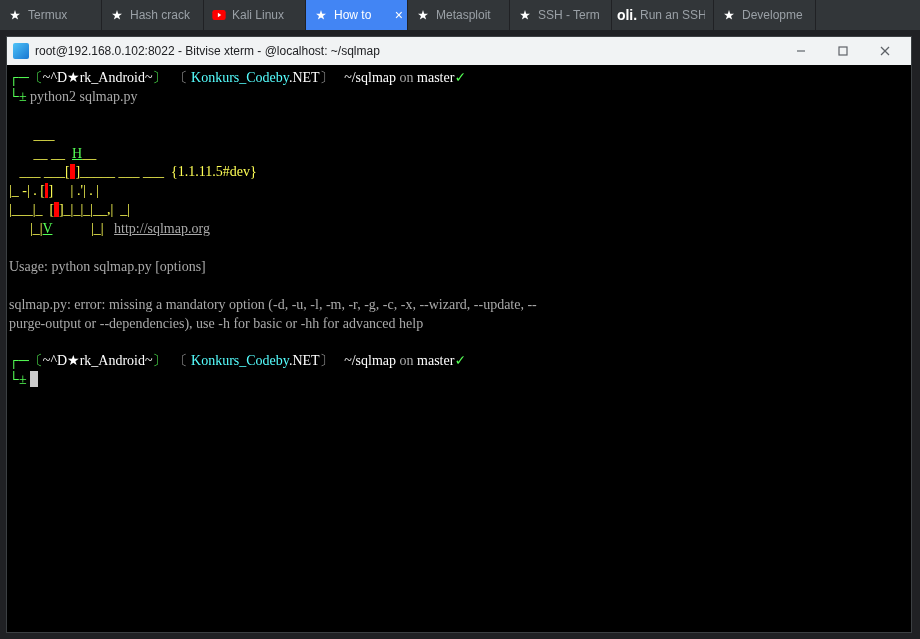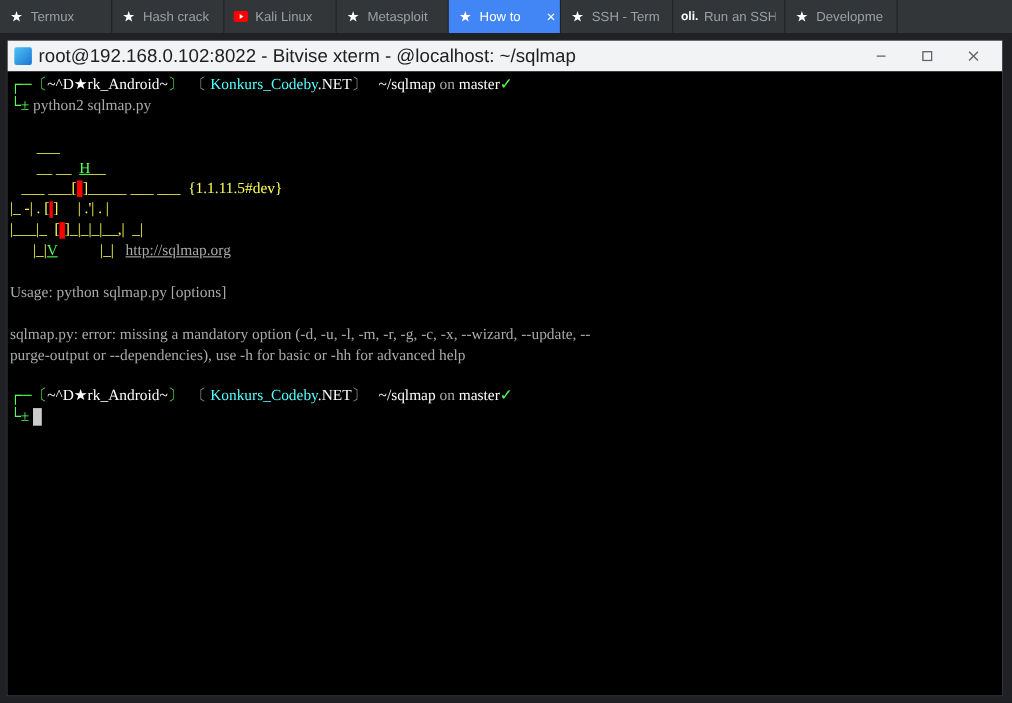--- a/index.html
+++ b/index.html
@@ -76,21 +76,21 @@
       display: flex;
       align-items: center;
       gap: 6px;
     }
     .titlebar-icon {
       width: 16px;
       height: 16px;
       background: linear-gradient(135deg,#4fc3f7,#1976d2);
       border-radius: 2px;
     }
-    .titlebar-title { color: #202124; font-size: 17px; }
+    .titlebar-title { color: #202124; font-size: 12px; }
     .titlebar-controls { display: flex; gap: 2px; }
     .titlebar-btn {
       width: 40px;
       height: 22px;
       display: flex;
       align-items: center;
       justify-content: center;
       color: #5f6368;
       cursor: pointer;
     }
@@ -143,47 +143,47 @@
   </div>
   <div class="tab">
     <span class="tab-favicon">
         <svg width="14" height="10" viewBox="0 0 24 18">
           <rect width="24" height="18" rx="4" fill="#f00"></rect>
           <path fill="#fff" d="M10 5v8l6-4z"></path>
         </svg>
       </span>
     <span class="tab-title">Kali Linux</span>
   </div>
-  <div class="tab">
-    <span class="tab-favicon">
-        <svg width="12" height="12" viewBox="0 0 24 24">
-          <path fill="#fff" d="M12 2l2.4 7.4H22l-6 4.4 2.3 7.2L12 17l-6.3 4 2.3-7.2-6-4.4h7.6z"></path>
-        </svg>
-      </span>
-    <span class="tab-title">Metasploit</span>
-  </div>
   <div class="tab active">
     <span class="tab-favicon">
         <svg width="12" height="12" viewBox="0 0 24 24">
           <path fill="#fff" d="M12 2l2.4 7.4H22l-6 4.4 2.3 7.2L12 17l-6.3 4 2.3-7.2-6-4.4h7.6z"></path>
         </svg>
       </span>
     <span class="tab-title">How to</span>
     <span class="tab-close">×</span>
   </div>
   <div class="tab">
     <span class="tab-favicon">
         <svg width="12" height="12" viewBox="0 0 24 24">
           <path fill="#fff" d="M12 2l2.4 7.4H22l-6 4.4 2.3 7.2L12 17l-6.3 4 2.3-7.2-6-4.4h7.6z"></path>
         </svg>
       </span>
+    <span class="tab-title">Metasploit</span>
+  </div>
+  <div class="tab">
+    <span class="tab-favicon">
+        <svg width="12" height="12" viewBox="0 0 24 24">
+          <path fill="#fff" d="M12 2l2.4 7.4H22l-6 4.4 2.3 7.2L12 17l-6.3 4 2.3-7.2-6-4.4h7.6z"></path>
+        </svg>
+      </span>
     <span class="tab-title">SSH - Term</span>
   </div>
   <div class="tab">
-    <span class="tab-favicon" style="color:#fff;font-size:11px;font-weight:bold;">oli.</span>
+    <span class="tab-favicon" style="color:#fff;font-size:14px;font-weight:bold;">oli.</span>
     <span class="tab-title">Run an SSH</span>
   </div>
   <div class="tab">
     <span class="tab-favicon">
         <svg width="12" height="12" viewBox="0 0 24 24">
           <path fill="#fff" d="M12 2l2.4 7.4H22l-6 4.4 2.3 7.2L12 17l-6.3 4 2.3-7.2-6-4.4h7.6z"></path>
         </svg>
       </span>
     <span class="tab-title">Developme</span>
   </div>

